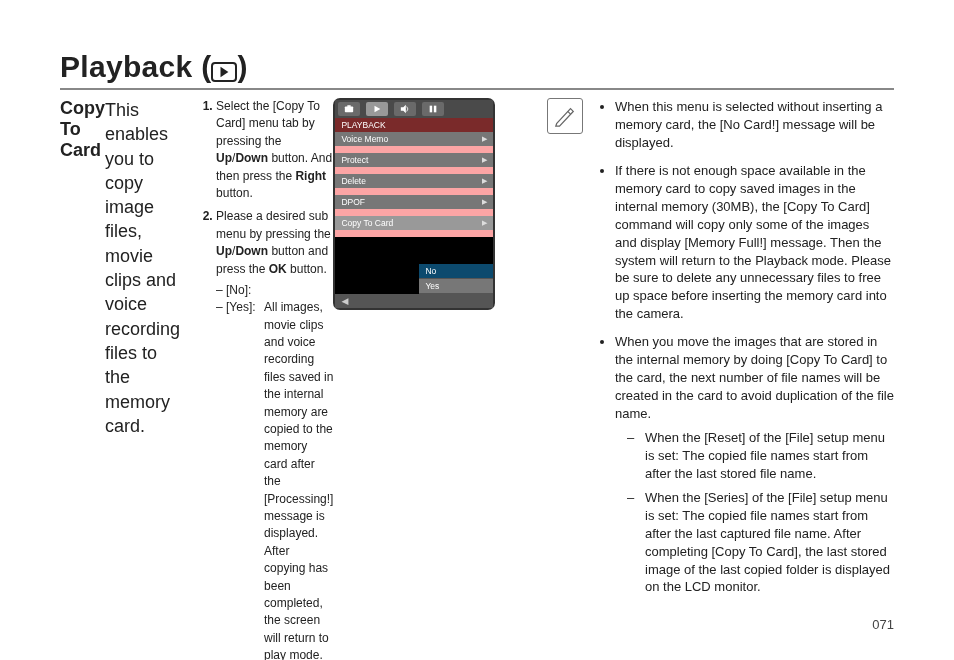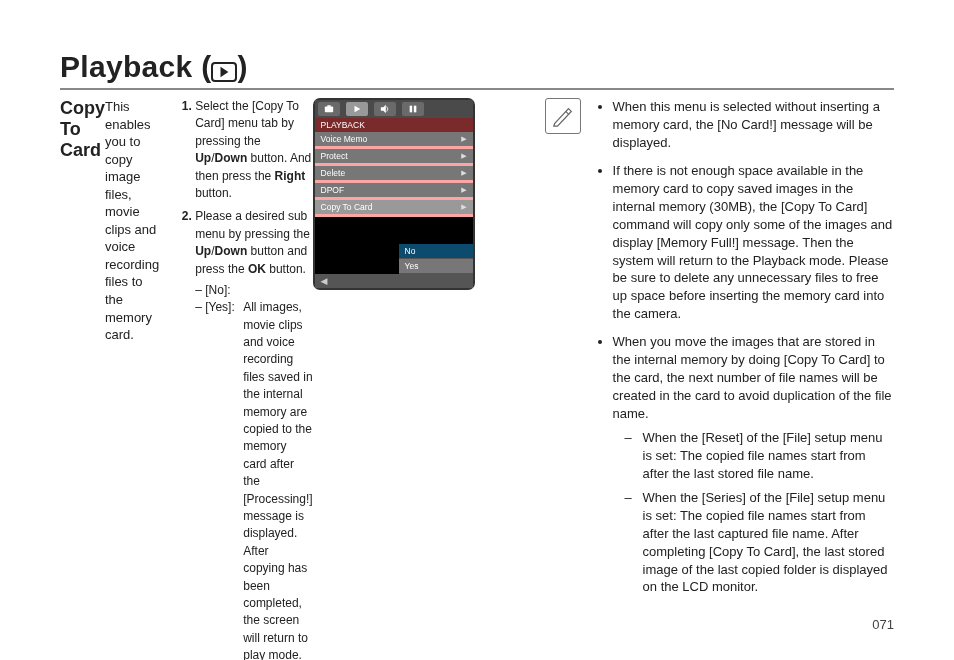--- a/index.html
+++ b/index.html
@@ -5,37 +5,37 @@
   * { box-sizing: border-box; margin: 0; padding: 0; }
   body { width: 954px; height: 660px; background: #fff; font-family: Arial, Helvetica, sans-serif; color: #222; position: relative; }
   .page { padding: 50px 60px 21px 60px; display: flex; flex-direction: column; height: 100%; }
   .title-row { display: flex; align-items: baseline; gap: 8px; border-bottom: 2px solid #888; padding-bottom: 4px; margin-bottom: 8px; }
   .title { font-size: 30px; font-weight: 700; font-family: "Arial Narrow", Arial, sans-serif; letter-spacing: 0.3px; }
   .title-icon-box { display:inline-flex; align-items:center; justify-content:center; border:2px solid #222; border-radius:4px; width:26px; height:20px; position:relative; top:2px; }
   .title-icon-box svg { width:14px; height:14px; }
   .columns { display:flex; gap:70px; }
   .col { width: 50%; display:flex; flex-direction:row; }
   .section-title { font-size: 18px; font-weight: 700; font-family: "Arial Narrow", Arial, sans-serif; border-bottom: 1px solid #bbb; padding-bottom: 3px; margin-bottom: 6px; }
-  .intro { font-size: 13px; line-height: 1.35; margin-bottom: 10px; }
+  .intro { font-size: 18px; line-height: 1.35; margin-bottom: 10px; }
   .step-area { display:flex; gap:0; align-items:flex-start; }
   .steps { font-size: 12px; line-height: 1.45; flex:1; }
   .steps ol { list-style: decimal; padding-left: 36px; }
   .steps ol > li { margin-bottom: 6px; font-weight:400; }
   .steps ol > li .steplabel { font-weight:400; }
   .steps ol > li::marker { font-weight:700; }
   .subopts { padding-left: 0; margin-top:4px; }
   .subopts .optrow { display:flex; }
   .subopts .optkey { min-width:48px; }
   .device { width: 162px; flex:0 0 162px; border:2px solid #333; border-radius:7px; background:#000; font-family: Arial, sans-serif; }
   .device-tabs { height:18px; background:#4a4a4a; display:flex; align-items:center; padding:0 3px; gap:6px; }
   .tab-icon { width:22px; height:14px; background:#6a6a6a; border-radius:2px; display:flex; align-items:center; justify-content:center; }
   .tab-icon.sel { background:#999; }
   .tab-icon svg { width:10px;height:10px; }
   .device-header { background:#7a2a2a; color:#fff; font-size:8.5px; padding:2px 6px; }
-  .device-row { background:#777; color:#fff; font-size:8.5px; padding:2px 6px; display:flex; justify-content:space-between; align-items:center; border-bottom:3px solid #fca5a5; }
+  .device-row { background:#777; color:#fff; font-size:8.5px; padding:2px 6px; display:flex; justify-content:space-between; align-items:center; border-bottom:7px solid #fca5a5; }
   .device-row.sel { background:#999; }
   .device-row .arrow { font-size:7px; color:#ddd; }
   .device-sub { margin-left:84px; }
   .device-subrow { background:#777; color:#fff; font-size:8.5px; padding:2px 6px; border-bottom:1px solid #555; }
   .device-subrow.sel { background:#0c4a6e;margin-top:27px; }
   .device-foot { background:#555; height:14px; display:flex; align-items:center; padding:0 6px; }
   .device-foot .back { font-size:9px; color:#ccc; }
   .right-block { display:flex; gap:14px; align-items:flex-start; }
   .note-icon { flex:0 0 36px; height:36px; border:1.2px solid #777; border-radius:3px; display:flex; align-items:center; justify-content:center; }
   .note-icon svg { width:22px; height:22px; }

